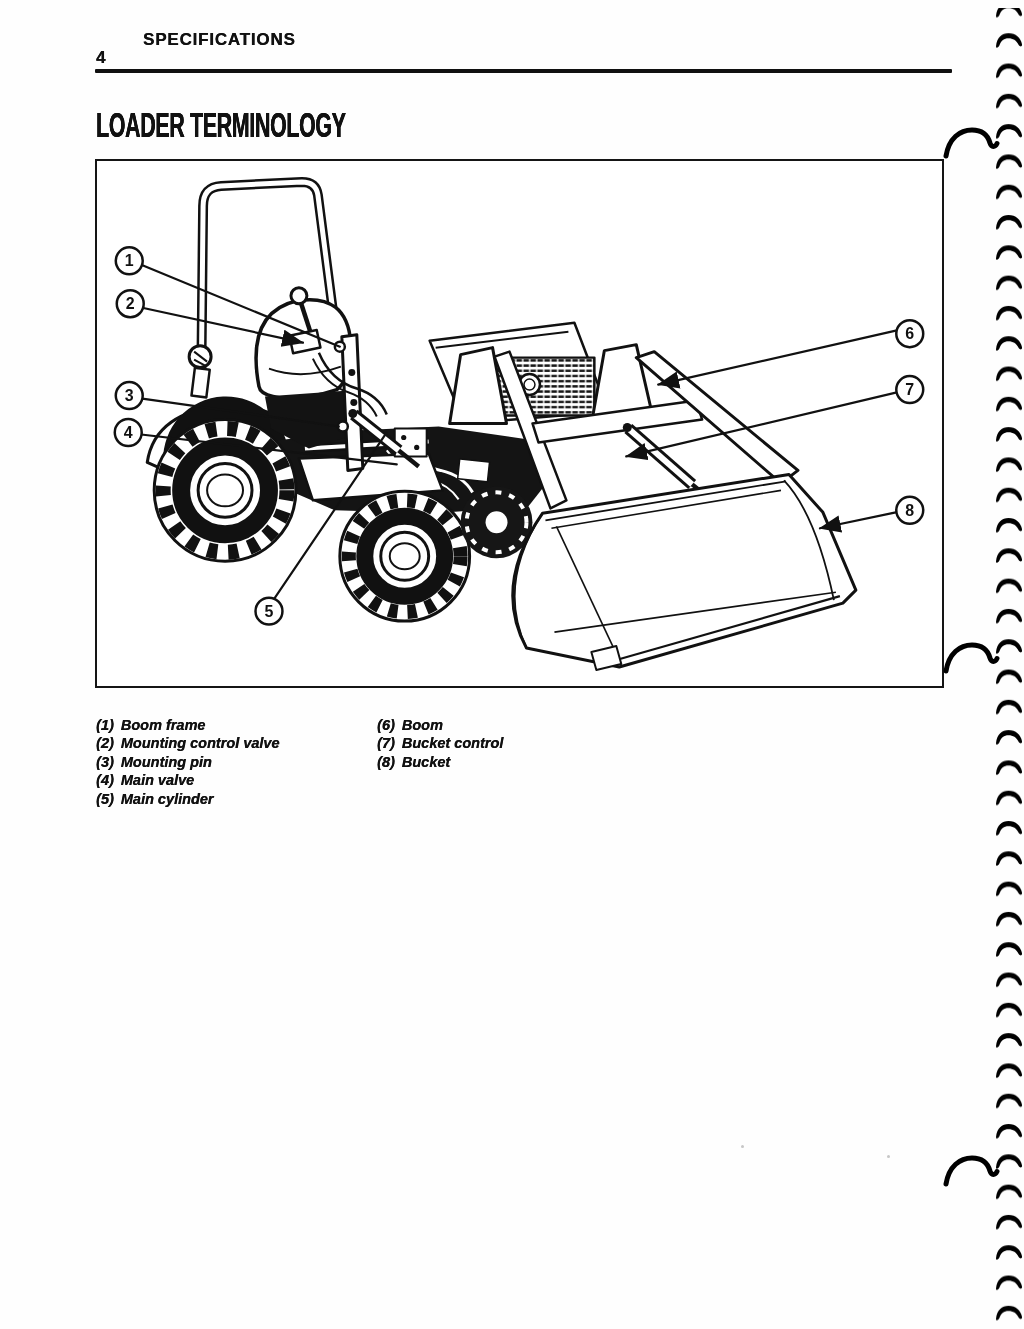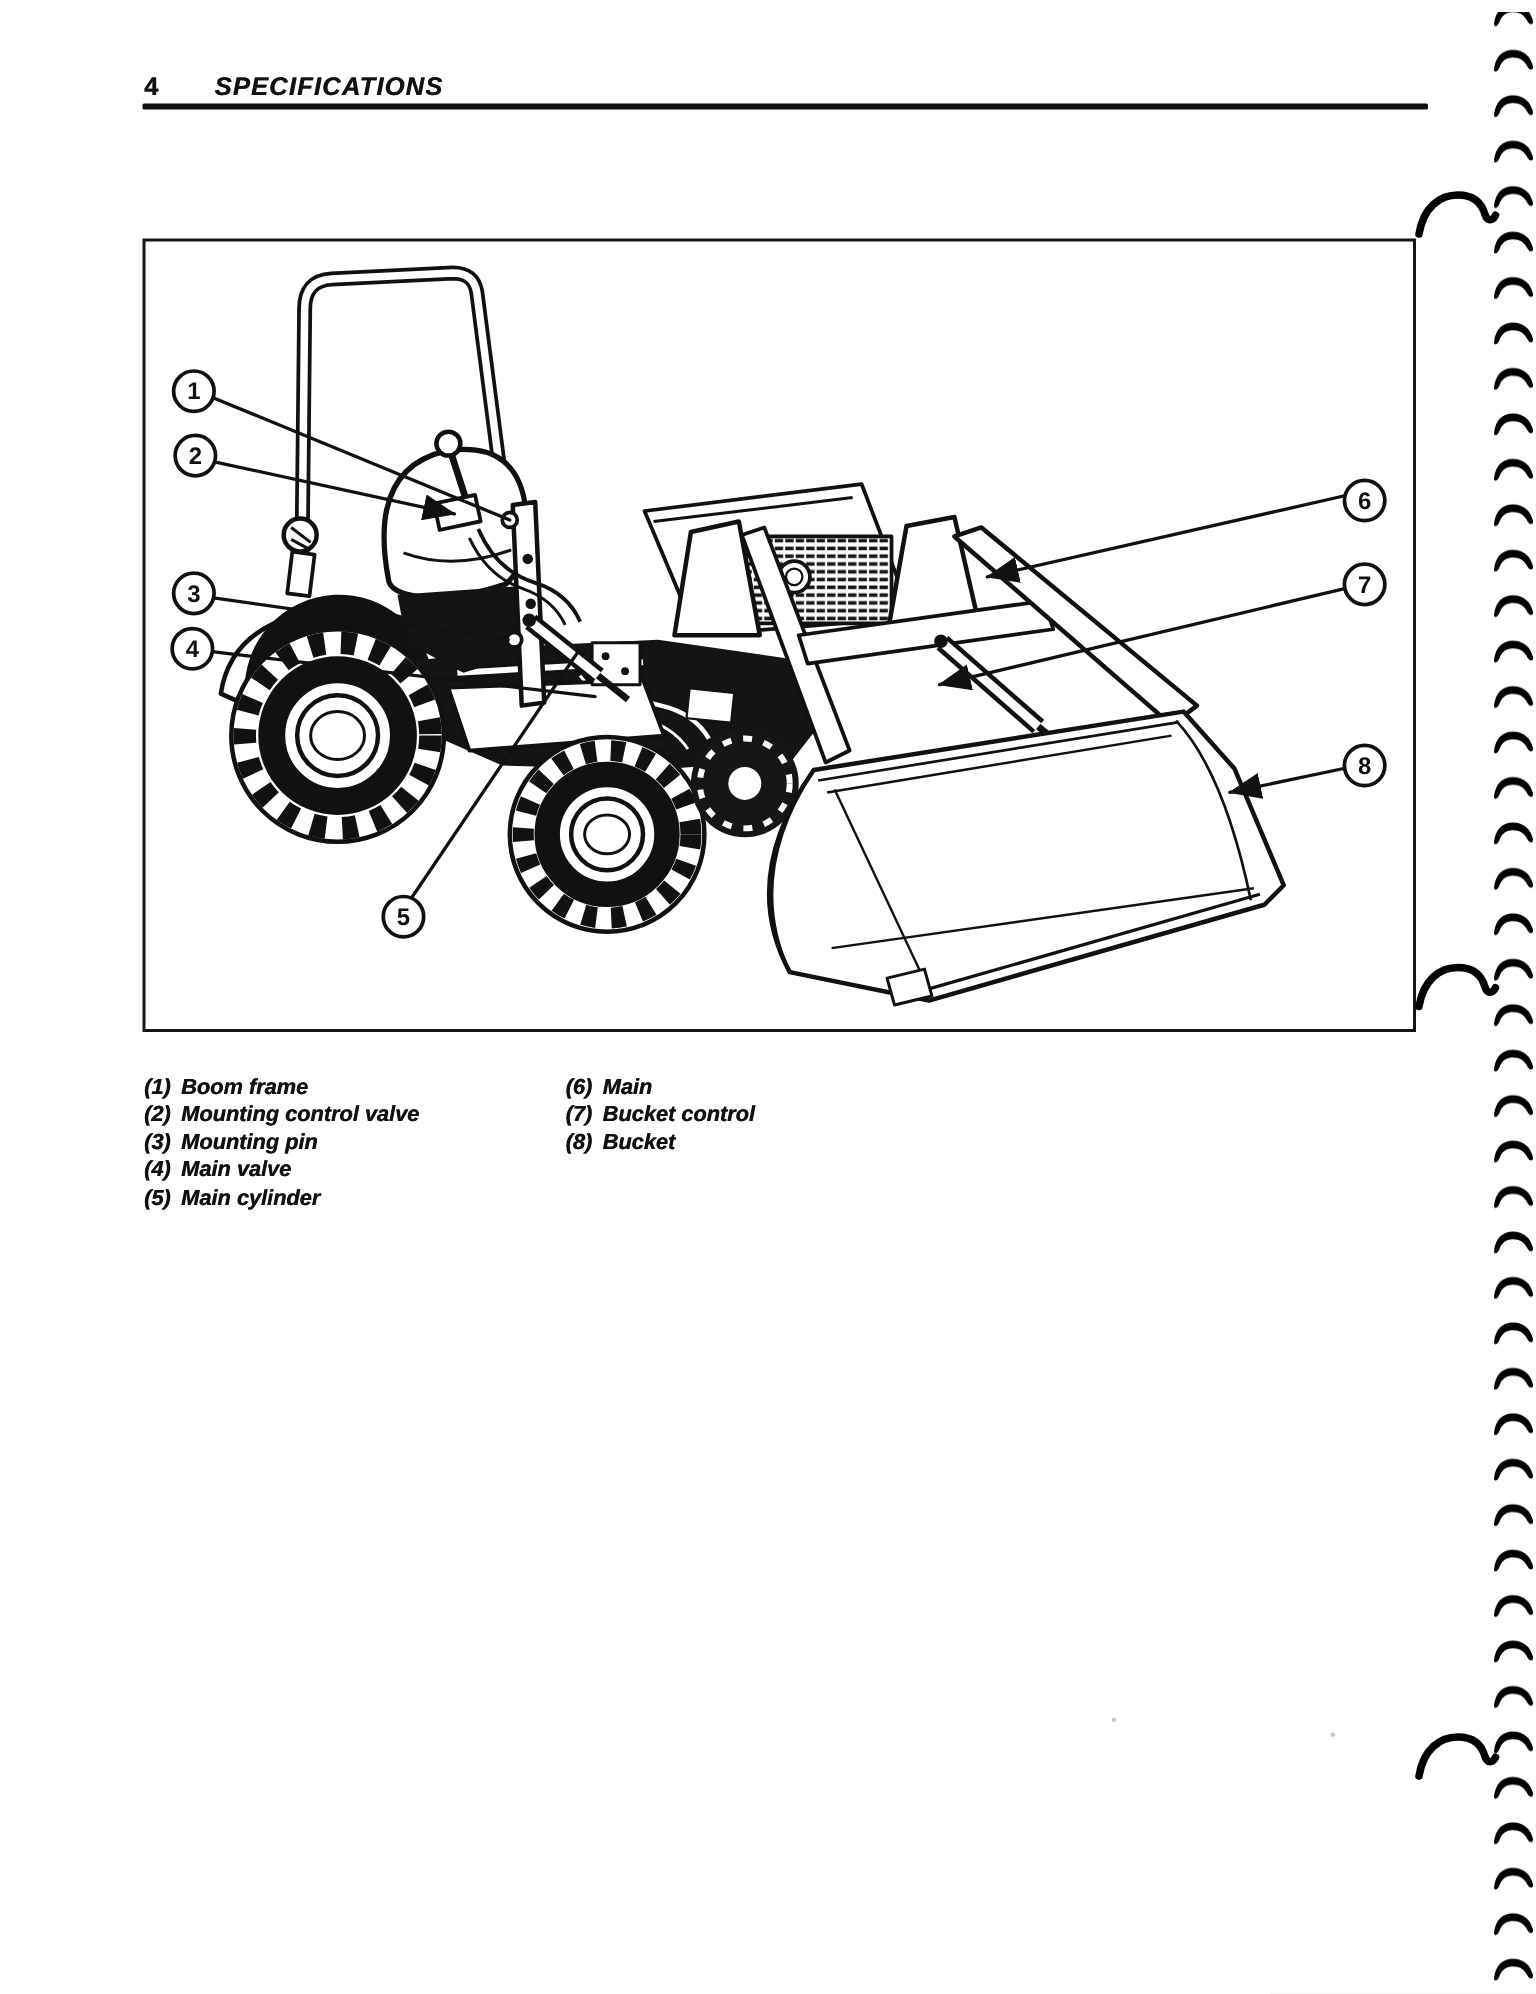--- a/index.html
+++ b/index.html
@@ -3,21 +3,21 @@
 <meta charset="utf-8">
 <style>
   html,body{margin:0;padding:0;background:#e8e8e8;}
   #page{
     position:relative;width:1024px;height:1329px;background:#fefefe;
     font-family:"Liberation Sans",sans-serif;color:#111;overflow:hidden;
   }
   .abs{position:absolute;}
   
   #page-number{left:96px;top:48px;font-size:17px;font-weight:bold;letter-spacing:.3px;text-shadow:.3px 0 #111;}
-  #section-title{left:143px;top:48px;font-size:17px;font-weight:bold;letter-spacing:.8px;text-shadow:.3px 0 #111;font-style:italic;}
+  #section-title{left:143px;top:30px;font-size:17px;font-weight:bold;letter-spacing:.8px;text-shadow:.3px 0 #111;}
   #header-rule{left:95px;top:69px;width:857px;height:4px;background:#101010;border-radius:1px;}
   
   #doc-title{left:96px;top:105px;white-space:nowrap;}
   #doc-title span{
     display:inline-block;font-size:35px;font-weight:bold;letter-spacing:-.5px;
     transform:scale(.61,1);transform-origin:left top;text-shadow:.5px 0 #111,0 .4px #111;
   }
   
   #figure-frame{left:95px;top:159px;width:849px;height:529px;border:2.5px solid #151515;box-sizing:border-box;background:#fff;}
   #figure-frame svg{display:block;}
@@ -36,20 +36,23 @@
 </style>
 </head>
 <body>
 
 <div id="page">
 
   <div class="abs" id="page-number">4</div>
   <div class="abs" id="section-title">SPECIFICATIONS</div>
   <div class="abs" id="header-rule"></div>
 
+  <div class="abs" id="doc-title">
+    <span>LOADER TERMINOLOGY</span>
+  </div>
 
   <div class="abs" id="figure-frame">
     <svg width="844" height="524" viewBox="0 0 845 525">
       <defs>
         <marker id="arrow" markerWidth="11" markerHeight="9" refX="9.5" refY="4" orient="auto">
           <path d="M0,0 L10,4 L0,8 Z" fill="#111"></path>
         </marker>
         <pattern id="grille" width="7" height="5.2" patternUnits="userSpaceOnUse">
           <rect width="7" height="5.2" fill="#fff"></rect>
           <rect width="5.6" height="2.4" y="1" fill="#161616"></rect>
@@ -233,21 +236,21 @@
   </div>
 
   <div class="abs legend-col" id="legend-left">
     <div class="lrow"><span class="lnum">(1)</span><span>Boom frame</span></div>
     <div class="lrow"><span class="lnum">(2)</span><span>Mounting control valve</span></div>
     <div class="lrow"><span class="lnum">(3)</span><span>Mounting pin</span></div>
     <div class="lrow"><span class="lnum">(4)</span><span>Main valve</span></div>
     <div class="lrow"><span class="lnum">(5)</span><span>Main cylinder</span></div>
   </div>
   <div class="abs legend-col" id="legend-right">
-    <div class="lrow"><span class="lnum">(6)</span><span>Main</span></div>
+    <div class="lrow"><span class="lnum">(6)</span><span>Boom</span></div>
     <div class="lrow"><span class="lnum">(7)</span><span>Bucket control</span></div>
     <div class="lrow"><span class="lnum">(8)</span><span>Bucket</span></div>
   </div>
 
   <div class="abs" id="binding-strip">
     <svg width="84" height="1329" viewBox="0 0 84 1329">
       <defs>
         <path id="comb" d="M1,14 C2,5 7,1 13.5,1 C21,1 25.5,5.5 27,12 C27.3,14.5 25,15 23.5,12.5 C21.5,8 18,6 13.5,6 C9,6 6,8.5 4.5,13 C3.5,15.5 1,16.5 1,14 Z" fill="#000"></path>
         <g id="curl">
           <path d="M2,30 C5,12 16,4 28,4 C39,4 44,10 46,17 C47.5,21.5 51,21.5 53,17.5" stroke="#000" stroke-width="5" fill="none" stroke-linecap="round"></path>

